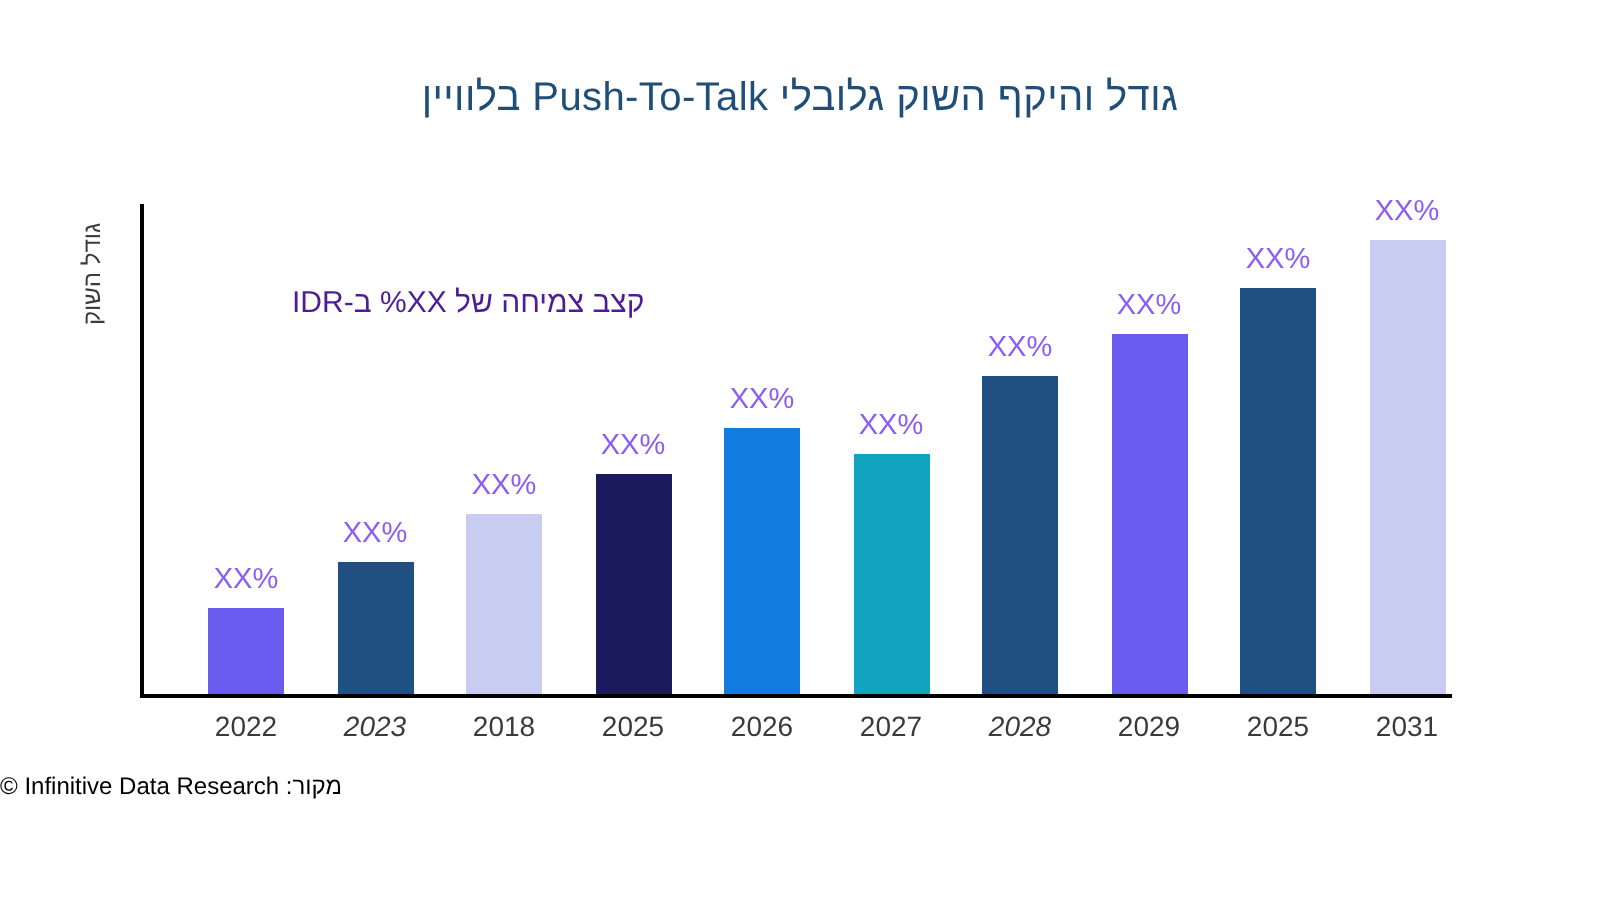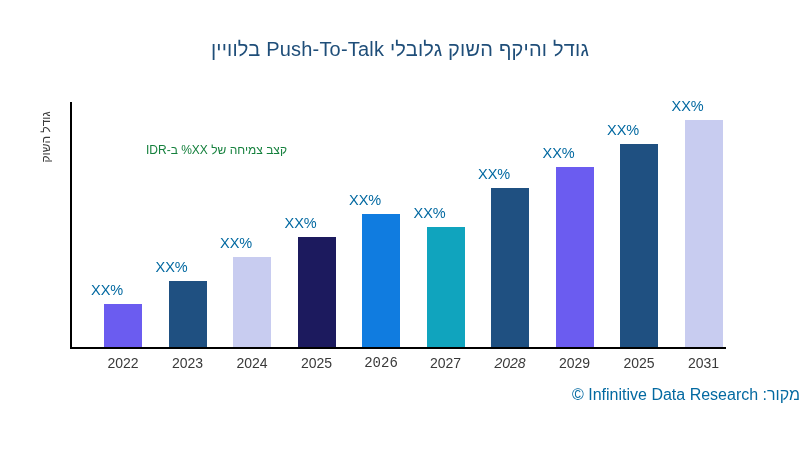--- a/index.html
+++ b/index.html
@@ -60,63 +60,64 @@
     color:#3b3b3b;
     white-space:nowrap;
   }
 
   
   #growth-annotation{
     position:absolute;
     left:146px; top:143px;
     direction:rtl;
     unicode-bidi:plaintext;
-    font-size:12px;
-    color:#15803d;
+    font-size:15px;
+    color:#4c1d95;
     white-space:nowrap;
   }
 
   
   .bar-group{
     position:absolute;
     bottom:0;
     width:38px;
   }
   .bar{
     position:absolute;
     left:0; bottom:0;
     width:38px;
   }
   .bar-value{
     position:absolute;
     left:-13px;
     width:64px;
+    text-align:center;
     font-size:14.5px;
-    color:#0369a1;
+    color:#8b5cf6;
     white-space:nowrap;
   }
   .tick-label{
     position:absolute;
     top:355px;
     width:70px;
     text-align:center;
     font-size:14px;
     color:#3a3a3a;
   }
 
   
   #source-note{
     position:absolute;
     left:0; top:386px;
     width:800px;
-    text-align:right;
+    text-align:left;
     direction:rtl;
     unicode-bidi:plaintext;
-    font-size:16px;
-    color:#0369a1;
+    font-size:12px;
+    color:#000000;
     white-space:nowrap;
   }
 </style>
 </head>
 <body>
 
 <div id="canvas">
 
   <div id="chart-title">גודל והיקף השוק גלובלי Push-To-Talk בלוויין</div>
 
@@ -133,36 +134,36 @@
 
 <div class="bar-group" style="left: 104px; top: 304px; height: 43px; position: absolute;">
       <div class="bar" title="2022 XX%" style="height: 43px; background: rgb(107, 92, 240);"></div>
     </div>
     <div class="bar-value" style="position: absolute; left: 91px; top: 282px;">XX%</div>
     <div class="tick-label" style="left: 88px;">2022</div>
     <div class="bar-group" style="left: 168.5px; top: 281px; height: 66px; position: absolute;">
       <div class="bar" title="2023 XX%" style="height: 66px; background: rgb(31, 80, 129);"></div>
     </div>
     <div class="bar-value" style="position: absolute; left: 155.5px; top: 259px;">XX%</div>
-    <div class="tick-label" style="left: 152.5px;">2023</div>
+    <div class="tick-label" style="left: 152.5px; font-style: italic;">2023</div>
     <div class="bar-group" style="left: 233px; top: 257px; height: 90px; position: absolute;">
       <div class="bar" title="2024 XX%" style="height: 90px; background: rgb(200, 204, 240);"></div>
     </div>
     <div class="bar-value" style="position: absolute; left: 220px; top: 235px;">XX%</div>
-    <div class="tick-label" style="left: 217px;">2024</div>
+    <div class="tick-label" style="left: 217px;">2018</div>
     <div class="bar-group" style="left: 297.5px; top: 237px; height: 110px; position: absolute;">
       <div class="bar" title="2025 XX%" style="height: 110px; background: rgb(28, 26, 94);"></div>
     </div>
     <div class="bar-value" style="position: absolute; left: 284.5px; top: 215px;">XX%</div>
     <div class="tick-label" style="left: 281.5px;">2025</div>
     <div class="bar-group" style="left: 362px; top: 214px; height: 133px; position: absolute;">
       <div class="bar" title="2026 XX%" style="height: 133px; background: rgb(16, 124, 224);"></div>
     </div>
     <div class="bar-value" style="position: absolute; left: 349px; top: 192px;">XX%</div>
-    <div class="tick-label" style="left: 346px; font-family: Liberation Mono, monospace;">2026</div>
+    <div class="tick-label" style="left: 346px;">2026</div>
     <div class="bar-group" style="left: 426.5px; top: 227px; height: 120px; position: absolute;">
       <div class="bar" title="2027 XX%" style="height: 120px; background: rgb(16, 164, 190);"></div>
     </div>
     <div class="bar-value" style="position: absolute; left: 413.5px; top: 205px;">XX%</div>
     <div class="tick-label" style="left: 410.5px;">2027</div>
     <div class="bar-group" style="left: 491px; top: 188px; height: 159px; position: absolute;">
       <div class="bar" title="2028 XX%" style="height: 159px; background: rgb(31, 80, 129);"></div>
     </div>
     <div class="bar-value" style="position: absolute; left: 478px; top: 166px;">XX%</div>
     <div class="tick-label" style="left: 475px; font-style: italic;">2028</div>

